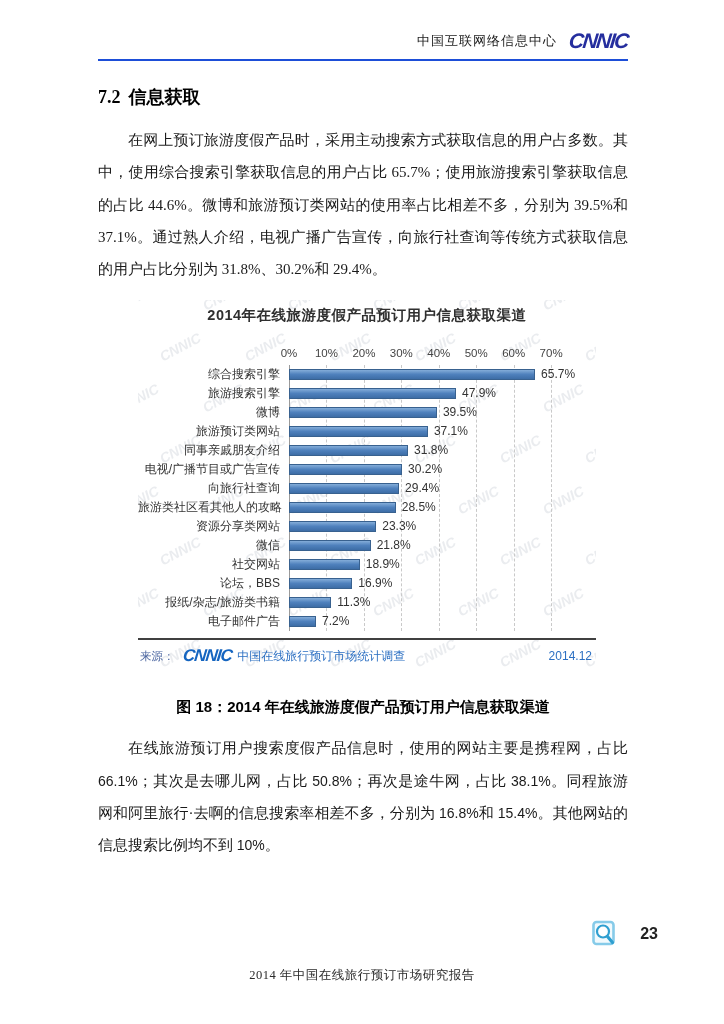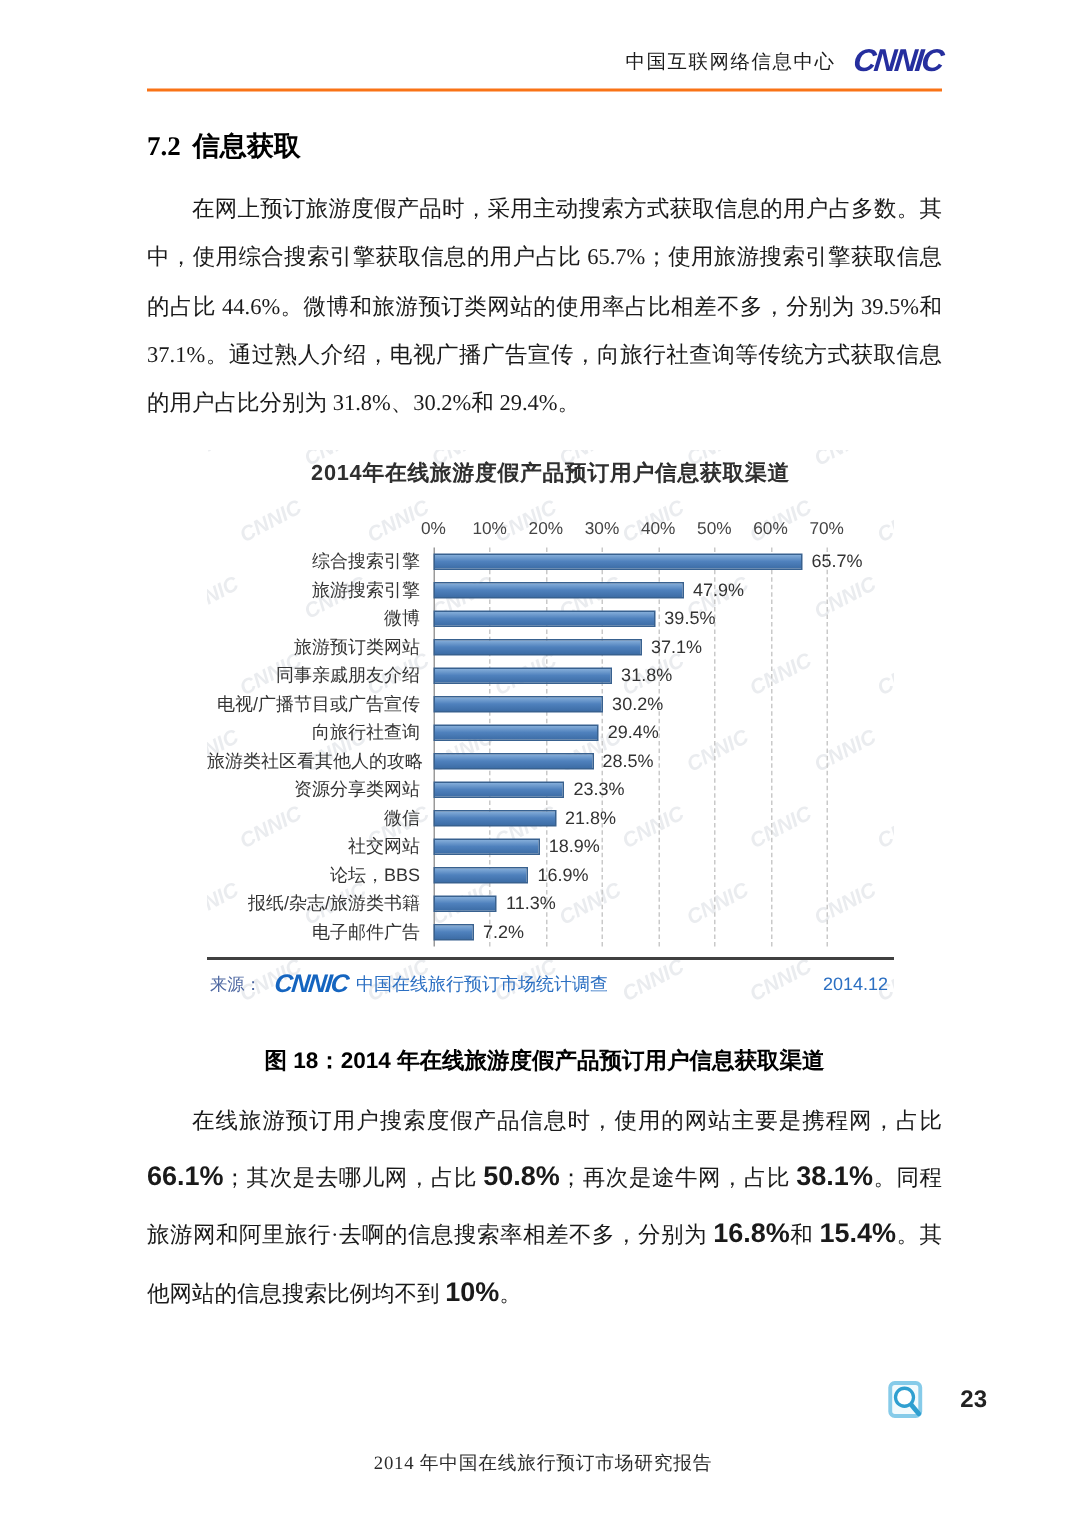--- a/index.html
+++ b/index.html
@@ -10,21 +10,21 @@
     margin:0 auto;
     overflow:hidden;
     font-family:"Liberation Serif","DejaVu Serif",serif;
     color:#1a1a1a;
   }
   .content{position:absolute;left:98px;top:30px;width:530px;}
 
   
   .hdr{
     display:flex;justify-content:flex-end;align-items:flex-end;gap:12px;
-    padding-bottom:7px;border-bottom:2px solid #f97316;
+    padding-bottom:7px;border-bottom:2px solid #1d4ed8;
   }
   .hdr-org{font-family:"Liberation Sans","DejaVu Sans",sans-serif;font-size:13px;letter-spacing:1px;color:#1c1c1c;line-height:22px;}
   .logo-big{
     font-family:"Liberation Sans","DejaVu Sans",sans-serif;
     font-weight:bold;font-style:italic;
     font-size:21px;line-height:22px;letter-spacing:-1.5px;color:#252e9e;
     transform:skewX(-6deg);
   }
 
   
@@ -34,21 +34,21 @@
     font-weight:bold;font-size:18px;color:#000;
   }
   .sec-title .sec-num{margin-right:8px;font-family:Liberation Serif, serif;}
 
   
   .para{
     margin-top:15px;
     font-size:15px;line-height:2.15;
     text-align:justify;text-indent:2em;
   }
-  .seg-b{font-weight:bold;font-family:"Liberation Sans","DejaVu Sans",sans-serif;font-size:18px;}
+  .seg-b{font-weight:normal;font-family:"Liberation Sans","DejaVu Sans",sans-serif;font-size:14px;}
 
   
   .figure{
     position:relative;
     margin:12px 0 0 40px;
     width:458px;height:378px;
   }
   .wm-layer{position:absolute;inset:0;overflow:hidden;z-index:0;pointer-events:none;}
   .wm-layer span{
     position:absolute;

